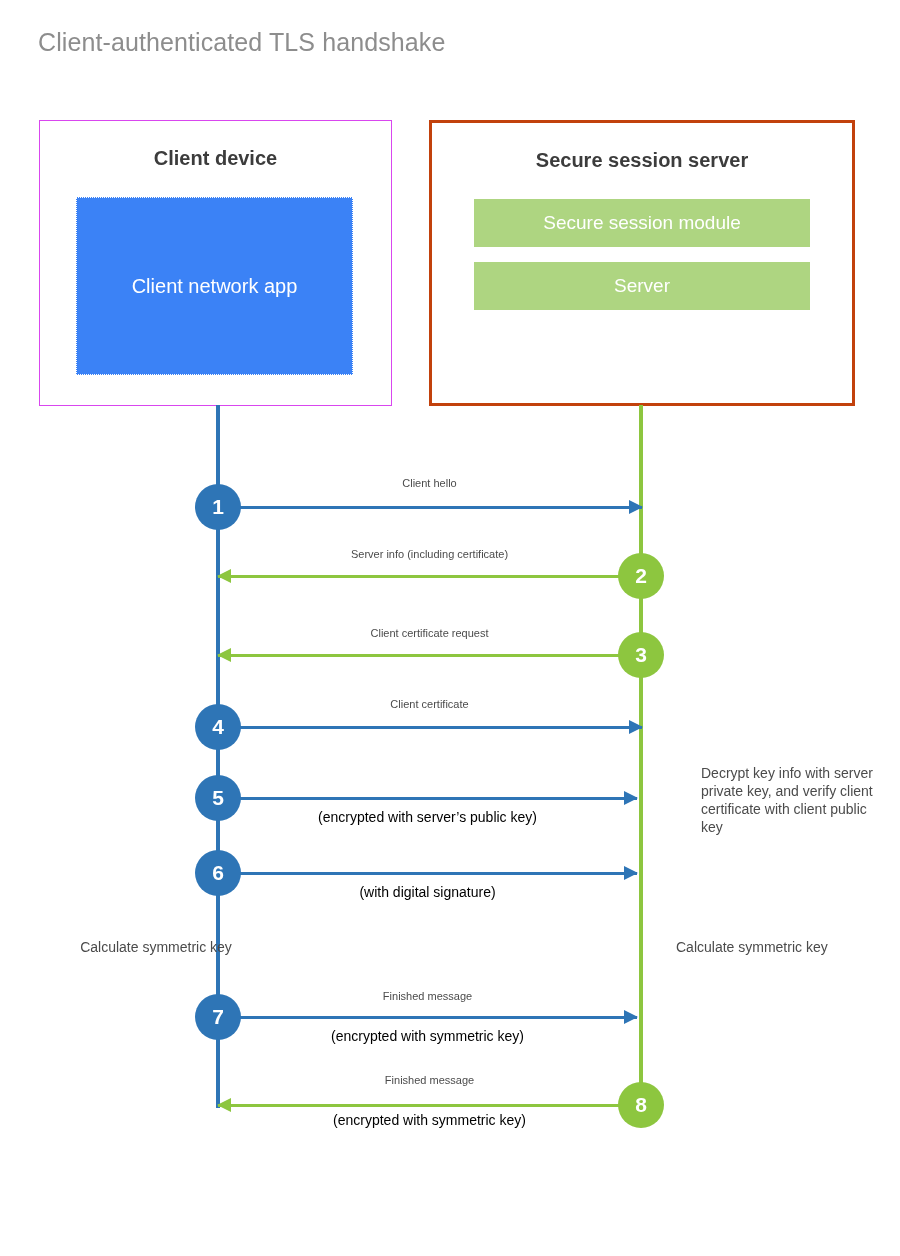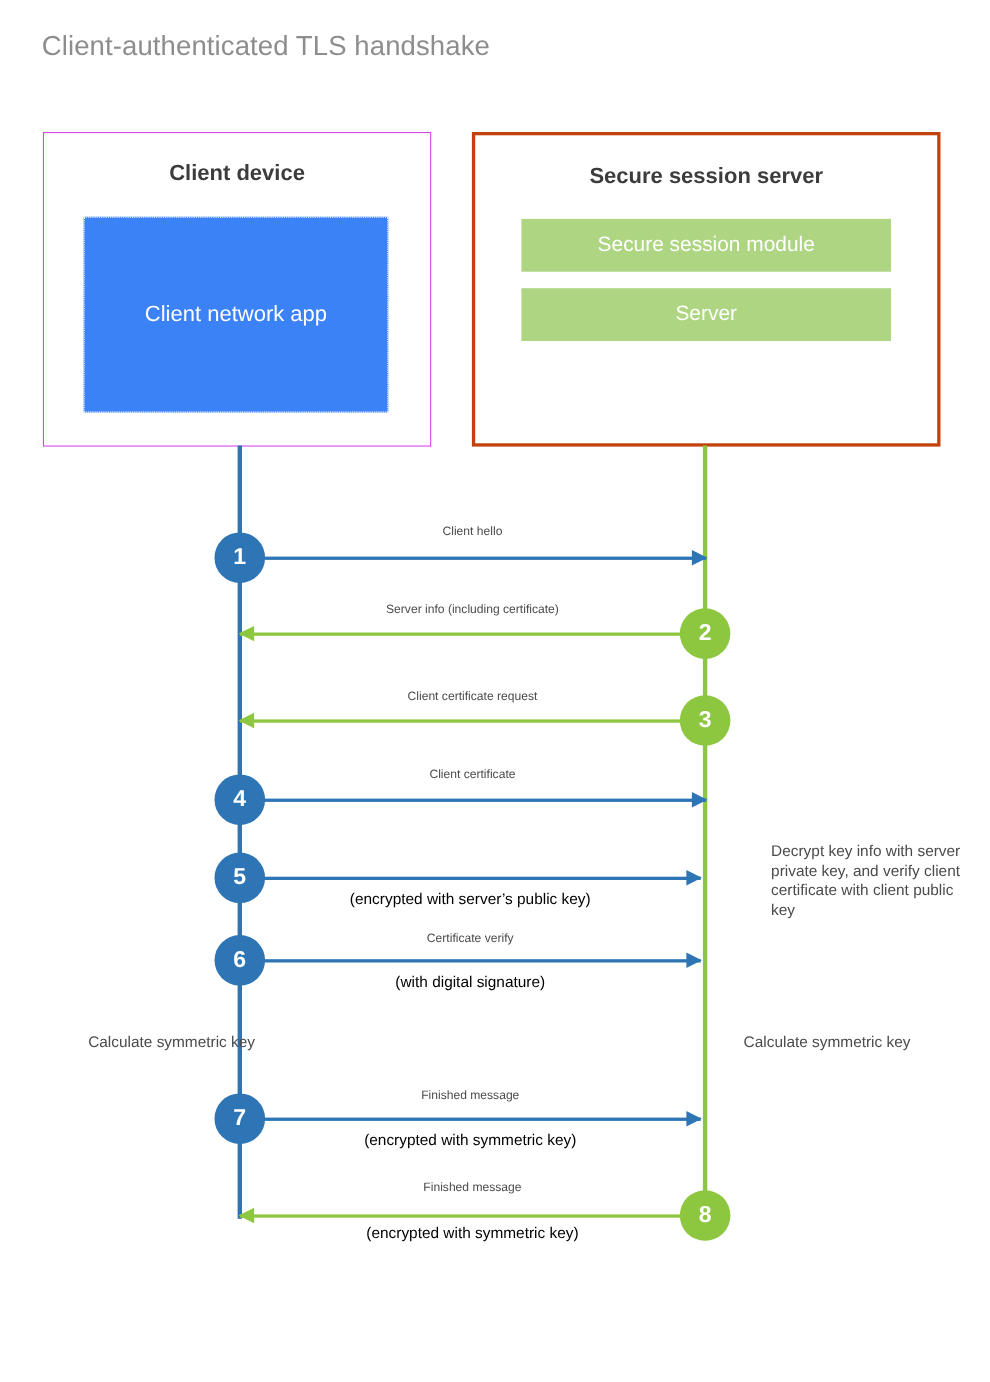--- a/index.html
+++ b/index.html
@@ -241,21 +241,20 @@
     <span class="arrow-head"></span>
   </div>
   <div class="step-circle blue" style="left:195px; top:704px;">4</div>
 
   <div class="msg-arrow blue to-right" style="left:218px; top:797px; width:419px;">
     <span class="arrow-head"></span>
   </div>
   <div class="msg-sublabel" style="left:218px; top:809px; width:419px;">(encrypted with server’s public key)</div>
   <div class="step-circle blue" style="left:195px; top:775px;">5</div>
 
-  <div class="msg-label" style="left:218px; top:847px; width:419px;">Certificate verify</div>
   <div class="msg-arrow blue to-right" style="left:218px; top:872px; width:419px;">
     <span class="arrow-head"></span>
   </div>
   <div class="msg-sublabel" style="left:218px; top:884px; width:419px;">(with digital signature)</div>
   <div class="step-circle blue" style="left:195px; top:850px;">6</div>
 
   <div class="msg-label" style="left:218px; top:990px; width:419px;">Finished message</div>
   <div class="msg-arrow blue to-right" style="left:218px; top:1016px; width:419px;">
     <span class="arrow-head"></span>
   </div>

